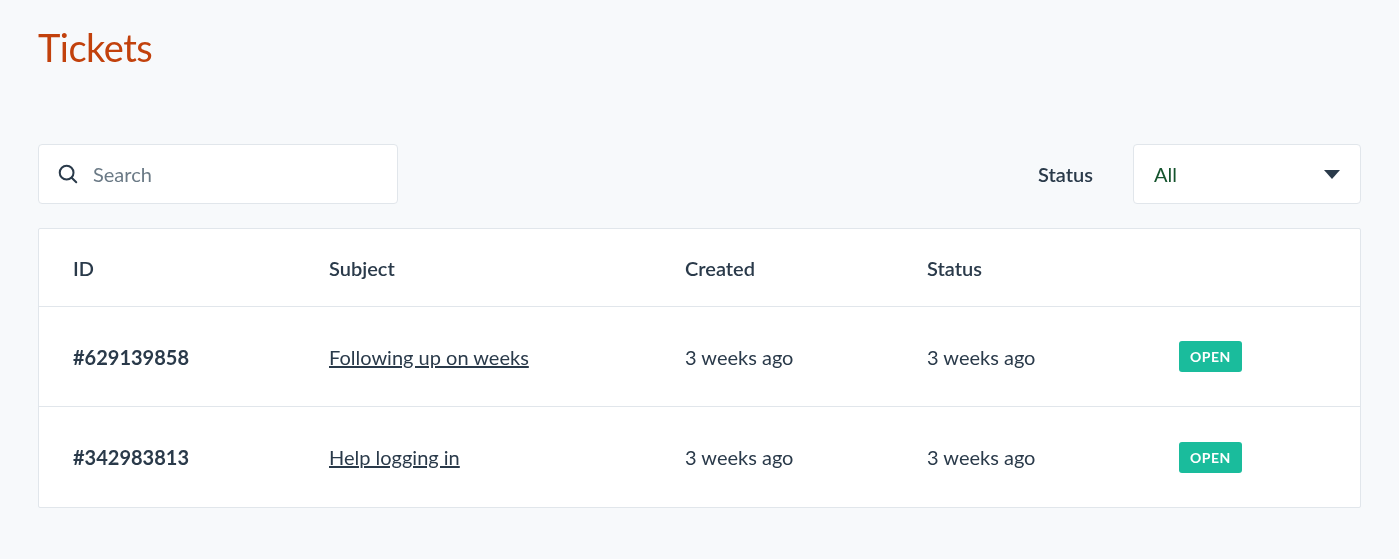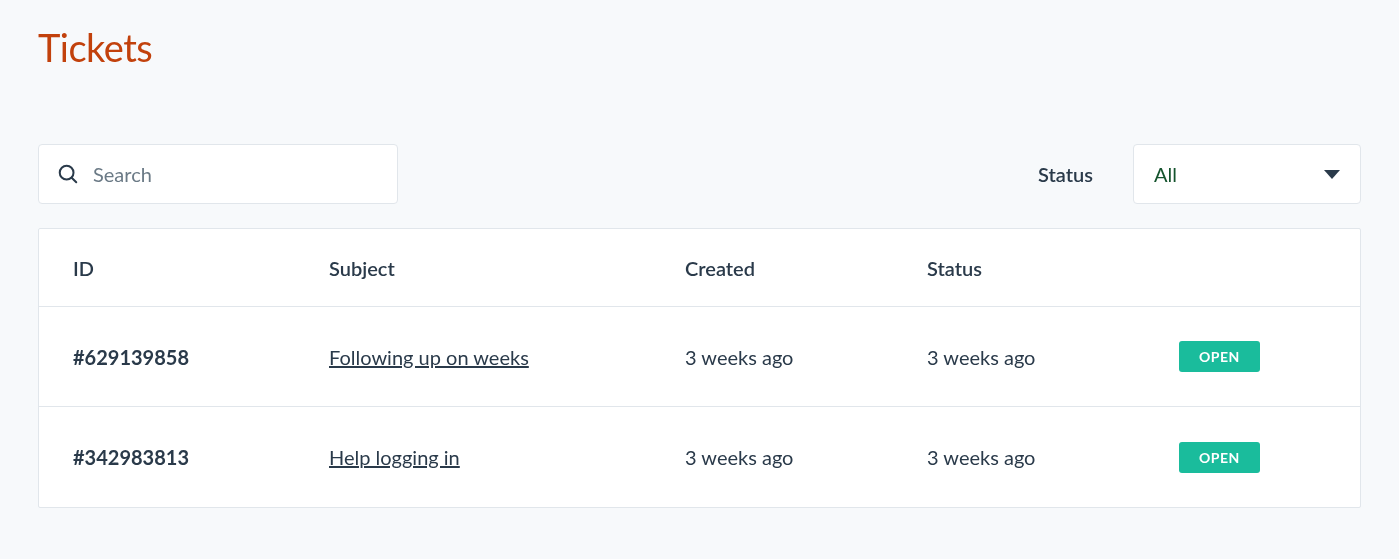--- a/index.html
+++ b/index.html
@@ -150,21 +150,21 @@
       text-decoration: underline;
       cursor: pointer;
     }
     .status-badge {
       display: inline-block;
       background: #1abc9c;
       color: #ffffff;
       font-size: 14px;
       font-weight: 700;
       letter-spacing: 0.5px;
-      padding: 7px 20px;
+      padding: 7px 11px;
       border-radius: 3px;
     }
   </style>
 </head>
 <body>
 
 <div class="page">
   <h1 class="page-title">Tickets</h1>
 
   <div class="controls-row">

